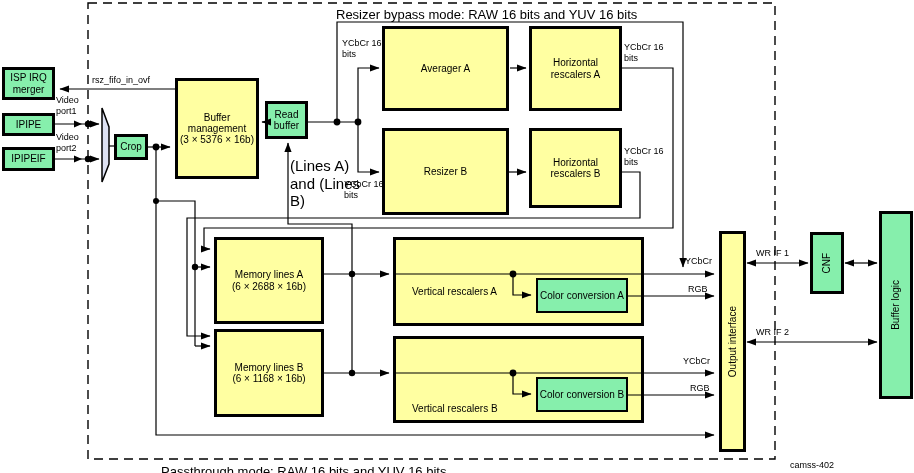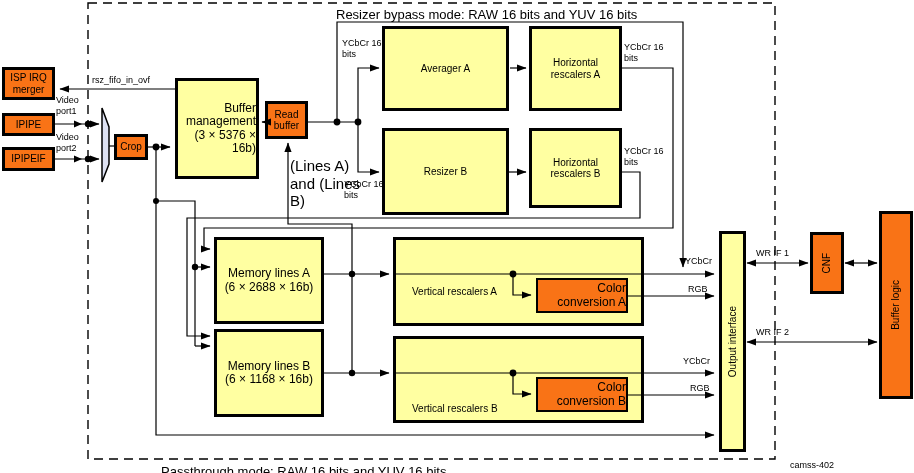--- a/index.html
+++ b/index.html
@@ -1,28 +1,28 @@
 <!DOCTYPE html>
 <html><head>
 <meta charset="utf-8">
 <style>
   html,body{margin:0;padding:0;background:#fff;}
   #stage{position:relative;width:914px;height:473px;background:#ffffff;overflow:hidden;
          font-family:"Liberation Sans",sans-serif;color:#000;}
   svg#wires{position:absolute;left:0;top:0;z-index:5;pointer-events:none;}
-  .box{position:absolute;box-sizing:border-box;border:3px solid #000;background:#f97316;
+  .box{position:absolute;box-sizing:border-box;border:3px solid #000;background:#86efac;
        display:flex;flex-direction:column;align-items:center;justify-content:center;
        text-align:center;font-size:10px;line-height:1.12;z-index:2;}
   .yellow{background:#ffffa1;}
   .thin{border-width:2px;}
   .lbl{position:absolute;font-size:9px;line-height:1.18;z-index:3;white-space:normal;}
   .nowrap{white-space:nowrap;}
   .mode{font-size:13px;}
   .vtext{writing-mode:vertical-rl;transform:rotate(180deg);white-space:nowrap;font-size:10px;}
-  .sm{font-size:12px;text-align:right;}
+  .sm{font-size:10px;}
 </style>
 </head>
 <body>
 
 <div id="stage">
 
   <svg id="wires" width="914" height="473" viewBox="0 0 914 473">
     <defs>
       <marker id="ah" viewBox="0 0 8 6" refX="7.5" refY="3" markerWidth="8" markerHeight="6" orient="auto-start-reverse">
         <path d="M0,0 L8,3 L0,6 Z" fill="#000"></path>

